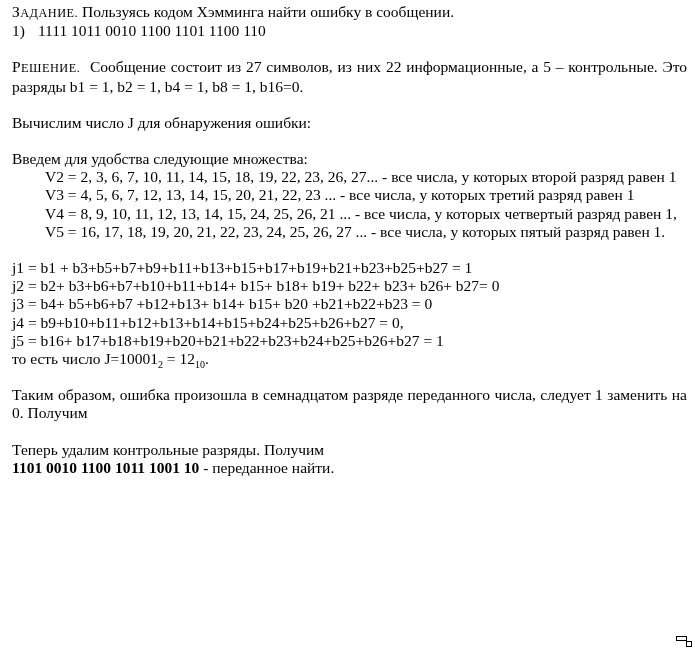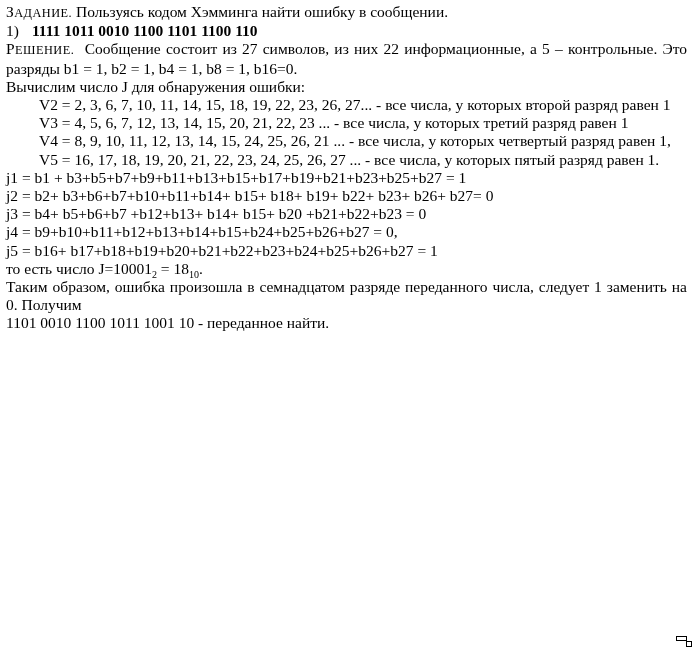--- a/index.html
+++ b/index.html
@@ -7,29 +7,29 @@
     width: 695px;
     height: 649px;
     background: #ffffff;
     color: #000000;
     font-family: "Liberation Serif", "DejaVu Serif", serif;
     font-size: 15.5px;
     line-height: 18.2px;
     position: relative;
     overflow: hidden;
   }
-  .content { padding: 3px 8px 0 6px; }
+  .content { padding: 3px 8px 0 12px; }
   p { margin: 0; }
-  .block { }
+  .block { margin-top: 18px; }
   .justify { text-align: justify; }
   .indent { text-indent: 33px; }
   .heading-lead { letter-spacing: 0.4px; }
   .heading-rest { font-size: 12.3px; letter-spacing: 0.5px; }
-  .item-code { margin-left: 13px; font-weight: bold; }
-  .bold { font-weight: normal; }
+  .item-code { margin-left: 13px; }
+  .bold { font-weight: bold; }
   sub { font-size: 10px; line-height: 0; }
   
   .marker { position: absolute; right: 3px; bottom: 2px; width: 16px; height: 11px; }
   .marker .bar {
     position: absolute; left: 0; top: 0;
     width: 9px; height: 3px;
     border: 1.5px solid #000; background: #fff;
   }
   .marker .box {
     position: absolute; right: 0; bottom: 0;
@@ -52,39 +52,41 @@
   </p>
 
   <p class="block justify">
     <span><span class="heading-lead">Р</span><span class="heading-rest">ЕШЕНИЕ.</span></span>&nbsp;
     <span>Сообщение состоит из 27 символов, из них 22 информационные, а 5 – контрольные. Это разряды b1 = 1, b2 = 1, b4 = 1, b8 = 1, b16=0.</span>
   </p>
 
   <p class="block">Вычислим число J для обнаружения ошибки:</p>
 
   <div class="block">
+    <p>Введем для удобства следующие множества:</p>
     <p class="justify indent">V2 = 2, 3, 6, 7, 10, 11, 14, 15, 18, 19, 22, 23, 26, 27... - все числа, у которых второй разряд равен 1</p>
     <p class="justify indent">V3 = 4, 5, 6, 7, 12, 13, 14, 15, 20, 21, 22, 23 ...  - все числа, у которых третий разряд равен 1</p>
     <p class="justify indent">V4 = 8, 9, 10, 11, 12, 13, 14, 15, 24, 25, 26, 21 ... - все числа, у которых четвертый разряд равен 1,</p>
     <p class="justify indent">V5 = 16, 17, 18, 19, 20, 21, 22, 23, 24, 25, 26, 27 ... - все числа, у которых пятый разряд равен 1.</p>
   </div>
 
   <div class="block">
     <p>j1 = b1 + b3+b5+b7+b9+b11+b13+b15+b17+b19+b21+b23+b25+b27 = 1</p>
     <p>j2 = b2+ b3+b6+b7+b10+b11+b14+ b15+ b18+ b19+ b22+ b23+ b26+ b27= 0</p>
     <p>j3 = b4+ b5+b6+b7 +b12+b13+ b14+ b15+ b20 +b21+b22+b23 = 0</p>
     <p>j4 = b9+b10+b11+b12+b13+b14+b15+b24+b25+b26+b27 = 0,</p>
     <p>j5 = b16+ b17+b18+b19+b20+b21+b22+b23+b24+b25+b26+b27 = 1</p>
-    <p><span>то есть число J=10001</span><sub>2</sub><span> = 18</span><sub>10</sub><span>.</span></p>
+    <p><span>то есть число J=10001</span><sub>2</sub><span> = 12</span><sub>10</sub><span>.</span></p>
   </div>
 
   <p class="block justify">Таким образом, ошибка произошла в семнадцатом разряде переданного числа, следует 1 заменить на 0. Получим</p>
 
 
   <div class="block">
+    <p>Теперь удалим контрольные разряды. Получим</p>
     <p><span class="bold">1101 0010 1100 1011 1001 10</span><span> - переданное найти.</span></p>
   </div>
 
 </div>
 
 <div class="marker">
   <div class="bar"></div>
   <div class="box"></div>
 </div>
 

